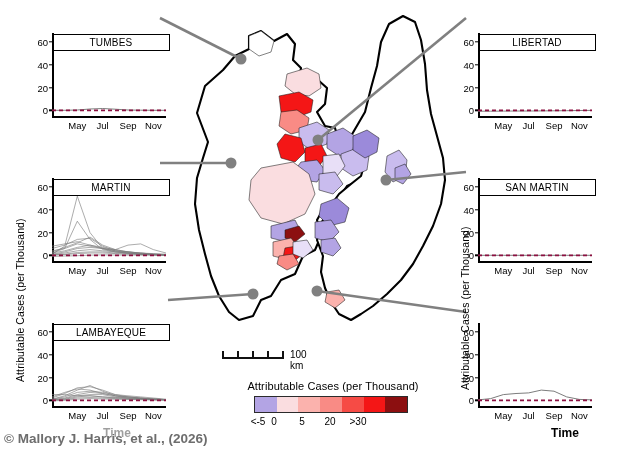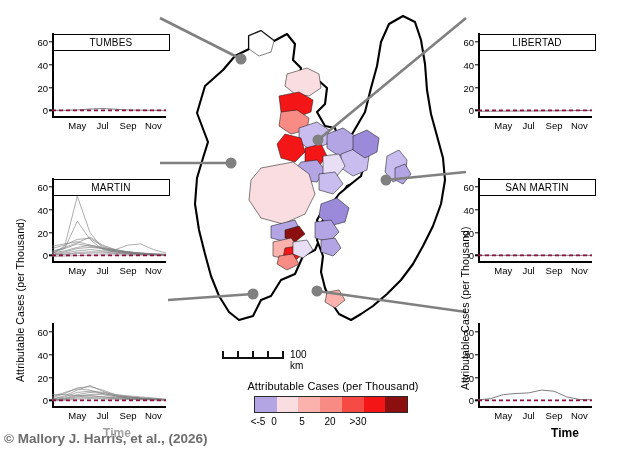--- a/index.html
+++ b/index.html
@@ -199,20 +199,23 @@
           <path d="M0.0,82.2 L12.7,79.9 L25.3,76.5 L38.0,75.4 L50.7,76.5 L63.3,78.8 L76.0,79.9 L88.7,81.0 L101.3,81.6 L114.0,82.2" fill="none" stroke="#7d7d7d" stroke-width="0.75" stroke-opacity="0.85"></path>
           <path d="M0.0,82.7 L12.7,81.0 L25.3,78.8 L38.0,77.6 L50.7,78.8 L63.3,79.9 L76.0,81.0 L88.7,81.6 L101.3,82.2 L114.0,82.6" fill="none" stroke="#7d7d7d" stroke-width="0.75" stroke-opacity="0.85"></path>
           <path d="M0.0,83.0 L12.7,82.2 L25.3,80.5 L38.0,79.9 L50.7,79.9 L63.3,81.0 L76.0,81.6 L88.7,82.2 L101.3,82.5 L114.0,82.9" fill="none" stroke="#7d7d7d" stroke-width="0.75" stroke-opacity="0.85"></path>
           <path d="M0.0,83.1 L12.7,82.6 L25.3,81.6 L38.0,81.0 L50.7,81.0 L63.3,81.6 L76.0,82.2 L88.7,82.4 L101.3,82.7 L114.0,83.0" fill="none" stroke="#7d7d7d" stroke-width="0.75" stroke-opacity="0.85"></path>
           <path d="M0.0,84.5 L12.7,84.0 L25.3,83.7 L38.0,83.1 L50.7,82.9 L63.3,83.0 L76.0,83.1 L88.7,83.2 L101.3,83.3 L114.0,83.3" fill="none" stroke="#7d7d7d" stroke-width="0.75" stroke-opacity="0.85"></path>
           <line x1="0" x2="114" y1="83.31506849315068" y2="83.31506849315068" stroke="#8B1040" stroke-width="1.8" stroke-dasharray="4,3"></line>
         </svg>
       </div>
     </div>
   <div class="panel" id="p2" style="left:52px;top:300px;width:118px;height:128px;">
+      <div class="strip">
+        <span>LAMBAYEQUE</span>
+      </div>
       <div class="plotbox">
         <div class="ytick" style="top: 83.3151px;">0</div>
         <div class="ytickmark" style="top: 83.3151px;"></div>
         <div class="ytick" style="top: 60.5753px;">20</div>
         <div class="ytickmark" style="top: 60.5753px;"></div>
         <div class="ytick" style="top: 37.8356px;">40</div>
         <div class="ytickmark" style="top: 37.8356px;"></div>
         <div class="ytick" style="top: 15.0959px;">60</div>
         <div class="ytickmark" style="top: 15.0959px;"></div>
         <div class="axisline" style="left: 0px; top: 89px; width: 114px; height: 2px;"></div>

